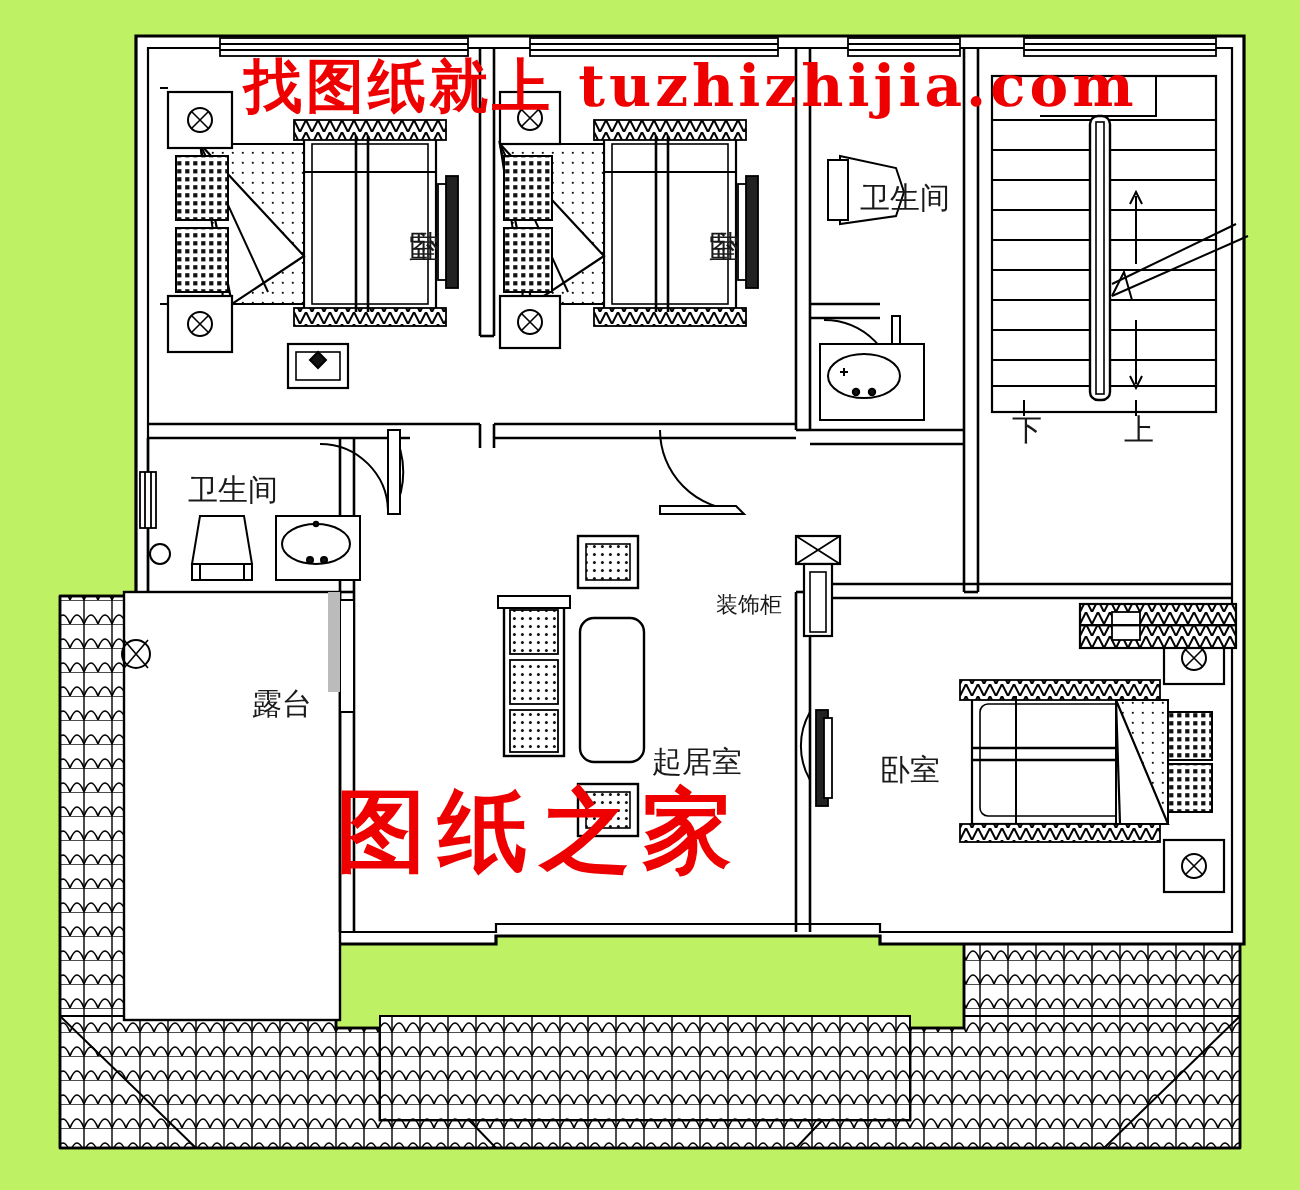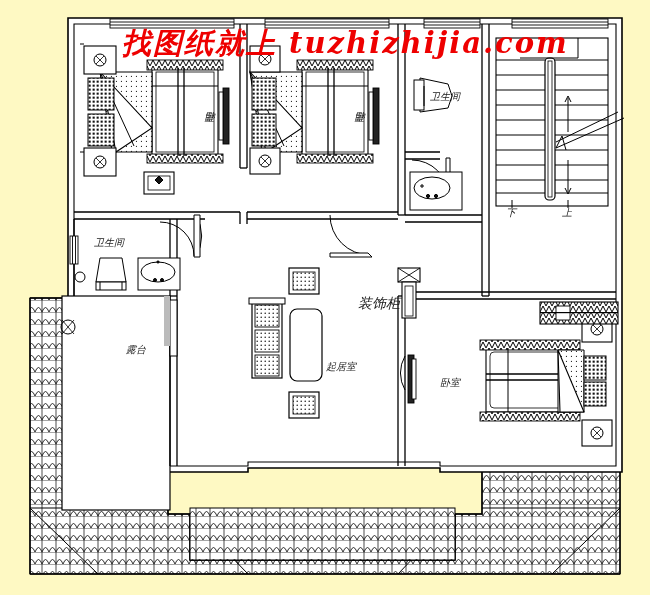--- a/index.html
+++ b/index.html
@@ -1,35 +1,35 @@
 <!DOCTYPE html>
 <html><head>
 <meta charset="utf-8">
 <style>
   html,body{margin:0;padding:0;background:#ffffff;}
   body{
     width:650px;height:595px;overflow:hidden;
     font-family:"DejaVu Sans","Liberation Sans",sans-serif;
   }
-  #stage{position:relative;width:650px;height:595px;background:#fef9c3;font-style:italic;}
+  #stage{position:relative;width:650px;height:595px;background:#bef264;}
   svg#plan{position:absolute;left:0;top:0;width:650px;height:595px;display:block;}
   .wm{
     position:absolute;color:#ee0000;font-weight:bold;
     font-family:"DejaVu Serif","Liberation Serif",serif;
     white-space:nowrap;pointer-events:none;
   }
   #wm-top{left:122px;top:24px;font-size:29px;letter-spacing:2px;}
   #wm-bot{left:168px;top:386px;font-size:45px;letter-spacing:6px;}
   .rlab{
-    position:absolute;color:#1a1a1a;font-size:10px;
+    position:absolute;color:#1a1a1a;font-size:15px;
     font-family:"DejaVu Sans","Liberation Sans",sans-serif;
     white-space:nowrap;letter-spacing:0px;
   }
   .rlab.vert{writing-mode:vertical-rl;text-orientation:upright;letter-spacing:-1px;}
-  .rlab.sm{font-size:14px;}
+  .rlab.sm{font-size:11px;}
 </style>
 </head>
 <body>
 
 <div id="stage">
 
   <svg id="plan" viewBox="0 0 650 595">
     <defs>
 
       <pattern id="tile" width="14" height="12" patternUnits="userSpaceOnUse">
@@ -316,26 +316,27 @@
       <rect x="164" y="296" width="6" height="50" fill="#bbb" stroke="none"></rect>
     </g>
 
     <g stroke="#000" stroke-width="1">
       <line x1="80" y1="44" x2="84" y2="44"></line>
       <line x1="80" y1="152" x2="84" y2="152"></line>
     </g>
   </svg>
 
   <div class="wm" id="wm-top">找图纸就上 tuzhizhijia.com</div>
+  <div class="wm" id="wm-bot">图纸之家</div>
 
   <div class="rlab vert" style="left:202px;top:104px;">卧室</div>
   <div class="rlab vert" style="left:352px;top:104px;">卧室</div>
   <div class="rlab" style="left:440px;top:376px;">卧室</div>
   <div class="rlab" style="left:430px;top:90px;">卫生间</div>
   <div class="rlab" style="left:94px;top:236px;">卫生间</div>
   <div class="rlab" style="left:126px;top:343px;">露台</div>
-  <div class="rlab" style="left:326px;top:360px;">起居室</div>
+  <div class="rlab" style="left:326px;top:372px;">起居室</div>
   <div class="rlab sm" style="left:358px;top:295px;">装饰柜</div>
 
   <div class="rlab" style="left:506px;top:206px;">下</div>
   <div class="rlab" style="left:562px;top:206px;">上</div>
 
 </div>
 
 </body></html>

